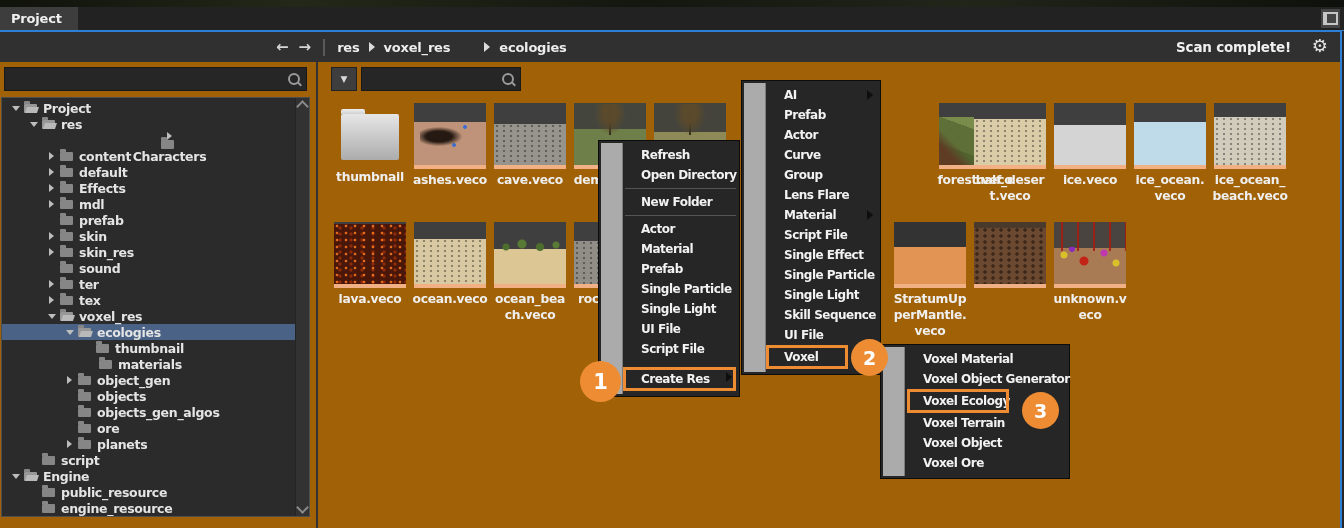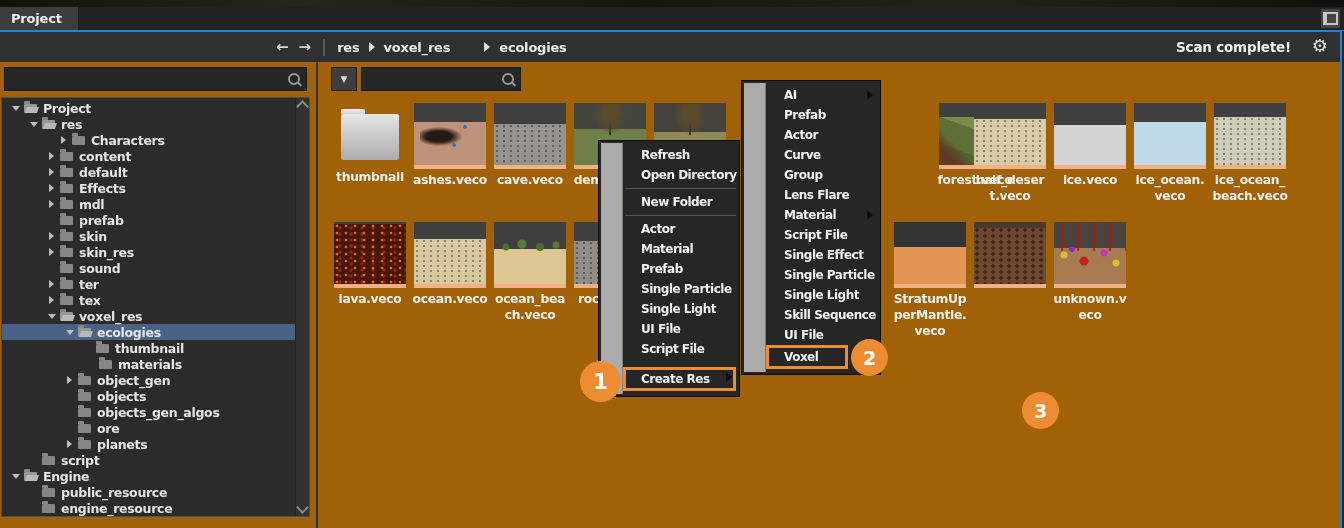--- a/index.html
+++ b/index.html
@@ -165,21 +165,21 @@
           <span class="folder open"></span>
           <span>Project</span>
         </div>
         <div class="tree-row" style="padding-left: 24px;">
           <span class="t-arrow">
             <span class="tri-down"></span>
           </span>
           <span class="folder open"></span>
           <span>res</span>
         </div>
-        <div class="tree-row" style="padding-left: 54px;">
+        <div class="tree-row" style="padding-left: 42px; flex-direction: column;">
           <span class="t-arrow">
             <span class="tri-right"></span>
           </span>
           <span class="folder"></span>
           <span>Characters</span>
         </div>
         <div class="tree-row" style="padding-left: 42px;">
           <span class="t-arrow">
             <span class="tri-right"></span>
           </span>
@@ -447,20 +447,28 @@
       <div class="menu-item">Lens Flare</div>
       <div class="menu-item submenu">Material</div>
       <div class="menu-item">Script File</div>
       <div class="menu-item">Single Effect</div>
       <div class="menu-item">Single Particle</div>
       <div class="menu-item">Single Light</div>
       <div class="menu-item">Skill Sequence</div>
       <div class="menu-item">UI File</div>
       <div class="menu-item highlight">Voxel</div>
     </div>
+  <div class="menu" id="menu-voxel">
+      <div class="menu-item">Voxel Material</div>
+      <div class="menu-item">Voxel Object Generator</div>
+      <div class="menu-item highlight">Voxel Ecology</div>
+      <div class="menu-item">Voxel Terrain</div>
+      <div class="menu-item">Voxel Object</div>
+      <div class="menu-item">Voxel Ore</div>
+    </div>
 
   <div id="badges">
       <div class="badge" style="left: 580px; top: 361px; width: 41px; height: 41px; font-size: 21px;">1</div>
       <div class="badge" style="left: 851px; top: 339px; width: 37px; height: 37px; font-size: 19px;">2</div>
       <div class="badge" style="left: 1022px; top: 392px; width: 37px; height: 37px; font-size: 19px;">3</div>
     </div>
 
   <div class="window-edge"></div>
   <div class="right-accent"></div>
 </div>

